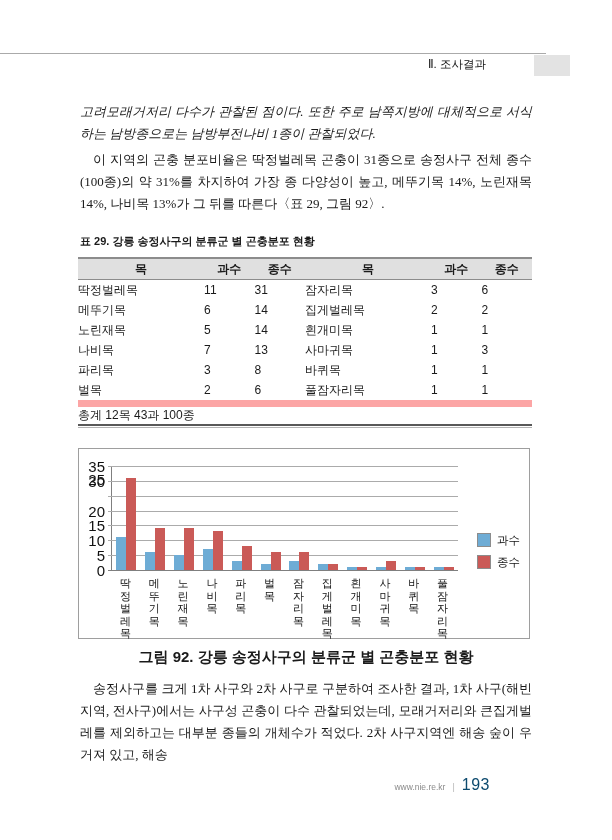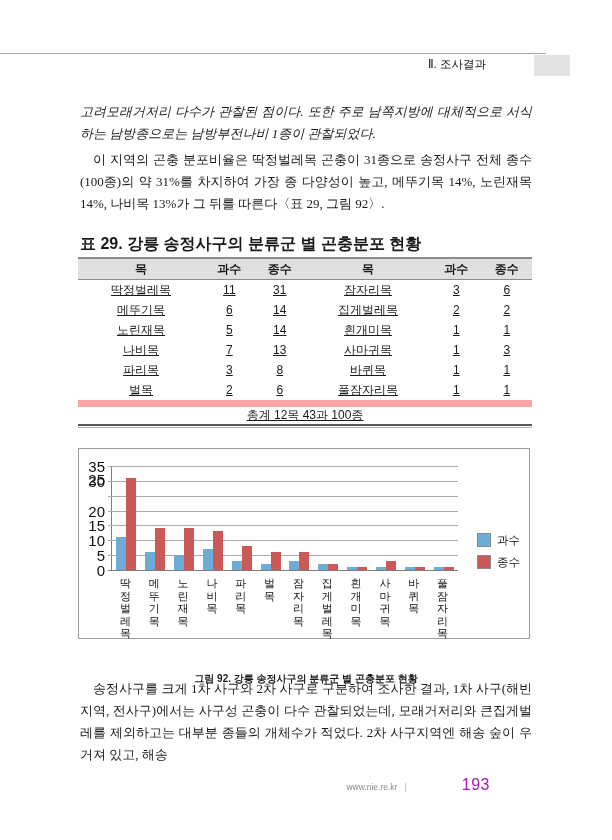--- a/index.html
+++ b/index.html
@@ -14,27 +14,27 @@
 
   
   .body{position:absolute;left:80px;width:452px;margin:0;font-size:13px;line-height:22px;
         text-align:justify;}
   .body.indent{text-indent:13px;}
   .p1{top:101px;font-style:italic;}
   .p2{top:149px;}
   .p3{top:678px;}
 
   
-  .table-title{position:absolute;top:234px;left:80px;font-size:16px;font-weight:bold;
+  .table-title{position:absolute;top:234px;left:80px;font-size:11px;font-weight:bold;
                font-family:"Liberation Sans","DejaVu Sans",sans-serif;}
   table.data-table{position:absolute;top:257px;left:78px;width:454px;border-collapse:collapse;
         font-size:12px;font-family:"Liberation Sans","DejaVu Sans",sans-serif;}
   table.data-table th{height:20px;background:#e0e0e0;font-weight:bold;text-align:center;
         border-top:2px solid #8c8c8c;border-bottom:1px solid #8c8c8c;padding:0;}
-  table.data-table td{height:20px;text-align:center;padding:0;text-decoration:underline;}
+  table.data-table td{height:20px;text-align:left;padding:0;}
   table.data-table td.total-cell{height:17px;border-top:7px solid #fca5a5;
         border-bottom:2px solid #595959;}
   .table-underline{position:absolute;top:427px;left:78px;width:454px;height:1px;background:#b3b3b3;}
 
   
   .chart-box{position:absolute;top:448px;left:78px;width:450px;height:189px;
         border:1px solid #9e9e9e;background:#fff;
         font-family:"Liberation Sans","DejaVu Sans",sans-serif;}
   .plot{position:absolute;left:32px;top:17px;width:346px;height:104px;
         border-left:1px solid #7f7f7f;}
@@ -47,29 +47,29 @@
         line-height:11px;}
   .xlabel{position:absolute;top:128px;text-align:center;font-size:11px;line-height:12.5px;
         color:#111;white-space:pre-line;}
   .legend{position:absolute;left:398px;top:80px;}
   .legend-item{display:flex;align-items:center;height:22px;}
   .legend-swatch{width:12px;height:12px;border:1px solid #8c8c8c;margin-right:6px;flex:none;}
   .legend-label{font-size:11.5px;color:#111;}
 
   
   .fig-caption{position:absolute;top:648px;left:80px;width:452px;text-align:center;
-        font-size:10px;font-weight:bold;
-        font-family:"Liberation Sans","DejaVu Sans",sans-serif;margin-top:24px;}
+        font-size:15px;font-weight:bold;
+        font-family:"Liberation Sans","DejaVu Sans",sans-serif;}
 
   
   .footer{position:absolute;top:776px;right:80px;display:flex;align-items:baseline;
         font-family:"Liberation Sans","DejaVu Sans",sans-serif;}
   .footer .site{font-size:8.5px;color:#8a8a8a;}
   .footer .sep{font-size:9px;color:#b5b5b5;margin:0 7px;}
-  .footer .pagenum{font-size:16px;color:#a21caf;letter-spacing:0.5px;margin-left:48px;}
+  .footer .pagenum{font-size:16px;color:#0c4a6e;letter-spacing:0.5px;}
 </style>
 </head>
 <body>
 
 <div class="page">
 
   <div class="header-rule"></div>
   <div class="header-label">Ⅱ. 조사결과</div>
   <div class="header-tab"></div>
 

